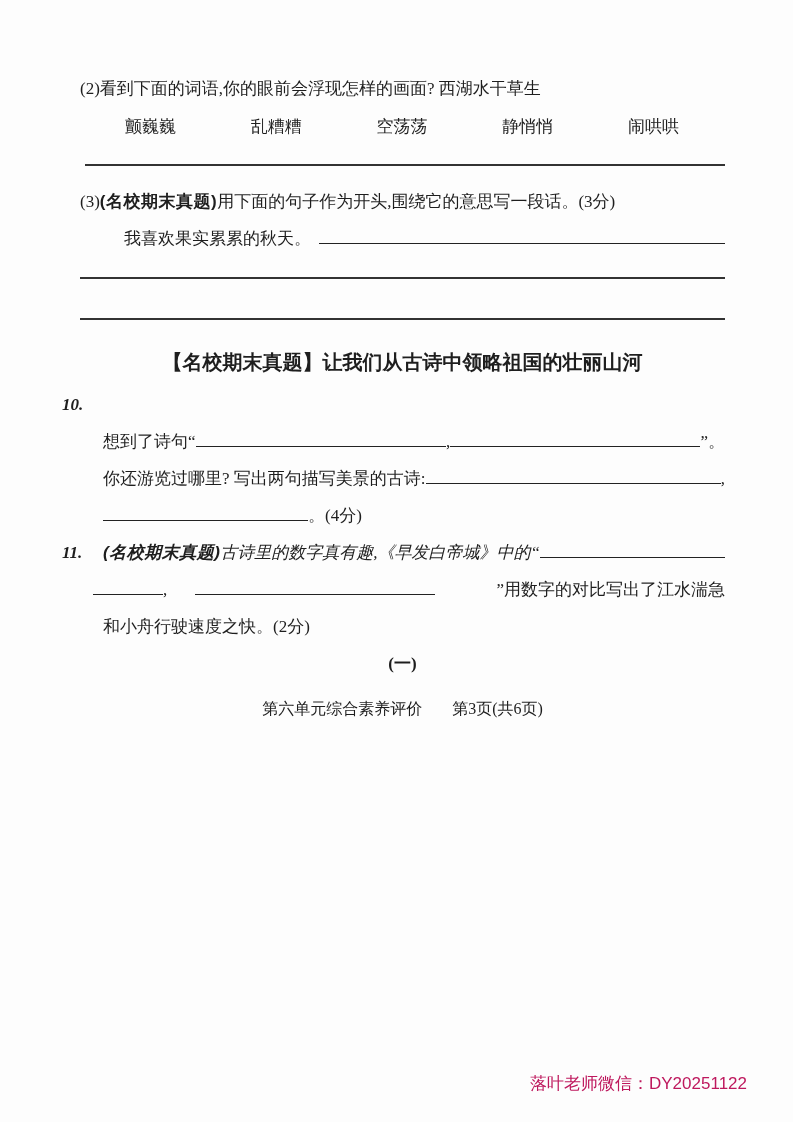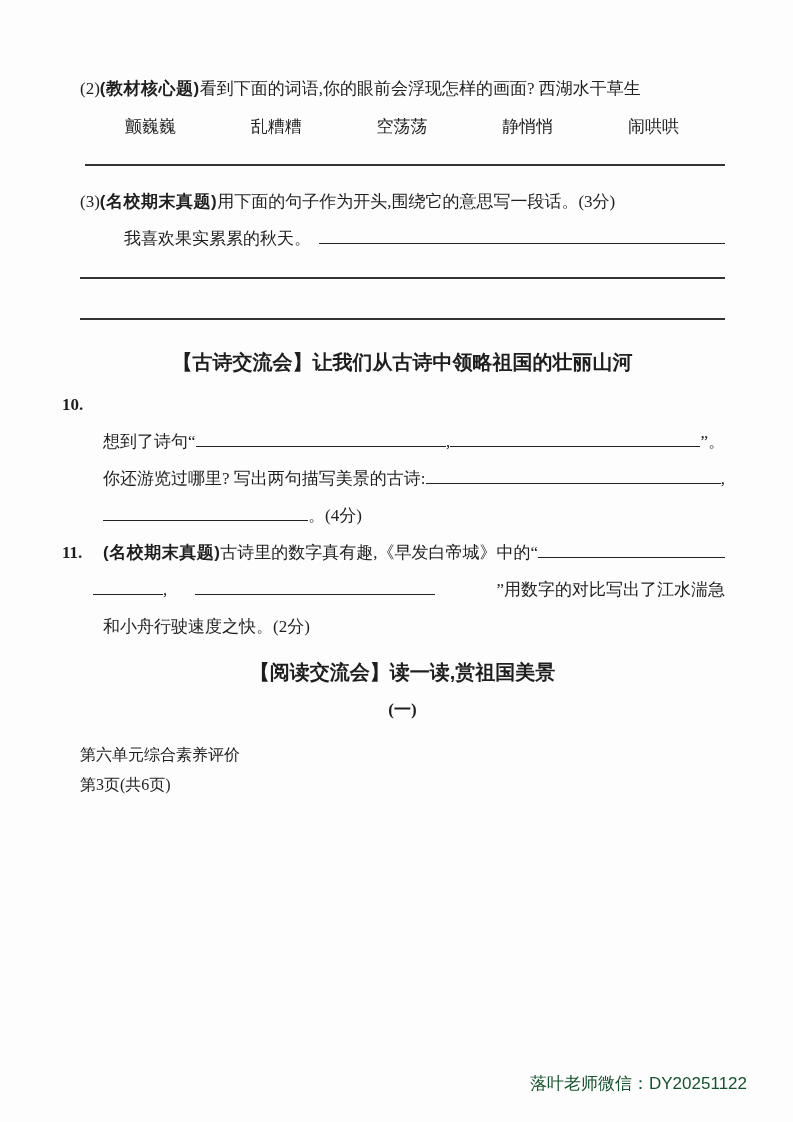--- a/index.html
+++ b/index.html
@@ -58,21 +58,21 @@
     font-size:20px;
     line-height:37px;height:37px;
   }
   .sub-heading{
     text-align:center;
     line-height:37px;height:37px;
     font-weight:bold;
   }
   .qitem{margin-left:-18px;}
   .qitem .row{padding-left:41px;}
-  .qitem .row.first{padding-left:0;}
+  .qitem .row.first{padding-left:0;font-style:italic;}
   .qitem .qnum{
     display:inline-block;
     width:41px;
     flex:0 0 41px;
   }
   .material{
     text-align:justify;
     line-height:37px;
     margin:0;
     text-indent:2em;
@@ -80,43 +80,42 @@
   .material .mlabel{font-weight:bold;}
   .emph-dots{
     -webkit-text-emphasis:filled dot;
     -webkit-text-emphasis-position:under left;
     text-emphasis:filled dot;
     text-emphasis-position:under left;
   }
   .footer{
     display:flex;
     justify-content:center;
+    gap:30px;
     font-size:16px;
     line-height:30px;
     margin-top:12px;
-    flex-direction:column;
   }
   .watermark{
     position:absolute;
     left:530px;top:1072px;
-    color:#14532d;
+    color:#be185d;
     font-family:"Liberation Sans","DejaVu Sans",sans-serif;
     font-size:17px;
     white-space:nowrap;
   }
   .sp{display:inline-block;width:8px;}
 </style>
 </head>
 <body>
 
 <div class="page">
 
   <div class="row">
     <span>(2)</span>
-      <span class="tag">(教材核心题)</span>
       <span>看到下面的词语,你的眼前会浮现怎样的画面? 西湖水干草生</span>
   </div>
   <div class="words-row">
     <span>颤巍巍</span>
     <span>乱糟糟</span>
     <span>空荡荡</span>
     <span>静悄悄</span>
     <span>闹哄哄</span>
   </div>
   <div class="rule-after-words"></div>
@@ -127,21 +126,21 @@
       <span>用下面的句子作为开头,围绕它的意思写一段话。(3分)</span>
   </div>
   <div class="row" style="padding-left:44px;">
     <span>我喜欢果实累累的秋天。</span>
       <span class="sp"></span>
       <span class="blank fill"></span>
   </div>
   <div class="wline" style="height:20px;"></div>
   <div class="wline" style="height:39px;"></div>
 
-  <div class="section-heading" style="margin-top:24px;margin-bottom:5px;">【古诗交流会】让我们从古诗中领略祖国的壮丽山河</div>
+  <div class="section-heading" style="margin-top:24px;margin-bottom:5px;">【名校期末真题】让我们从古诗中领略祖国的壮丽山河</div>
 
   <div class="qitem">
     <div class="row first">
       <span class="qnum">10.</span>
     </div>
     <div class="row">
       <span>想到了诗句“</span>
         <span class="blank fill"></span>
         <span>,</span>
         <span class="blank fill"></span>
@@ -171,21 +170,20 @@
         <span class="sp" style="width:28px;"></span>
         <span class="blank" style="width:240px;"></span>
         <span class="fill"></span>
         <span>”用数字的对比写出了江水湍急</span>
     </div>
     <div class="row">
       <span>和小舟行驶速度之快。(2分)</span>
     </div>
   </div>
 
-  <div class="section-heading" style="margin-top:9px;">【阅读交流会】读一读,赏祖国美景</div>
   <div class="sub-heading">(一)</div>
 
 
 
   <div class="footer">
     <span>第六单元综合素养评价</span>
     <span>第3页(共6页)</span>
   </div>
 
   <div class="watermark">落叶老师微信：DY20251122</div>

